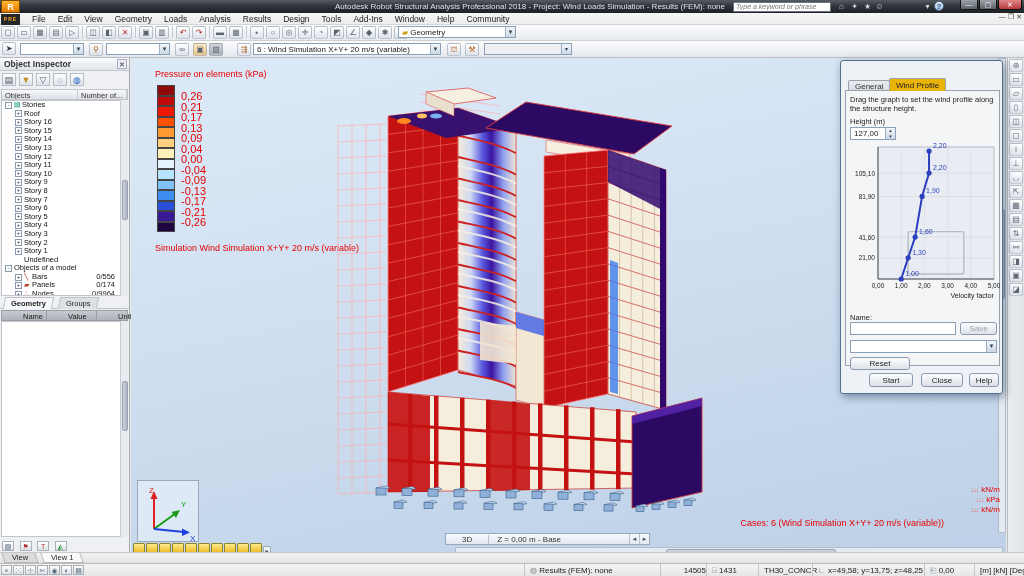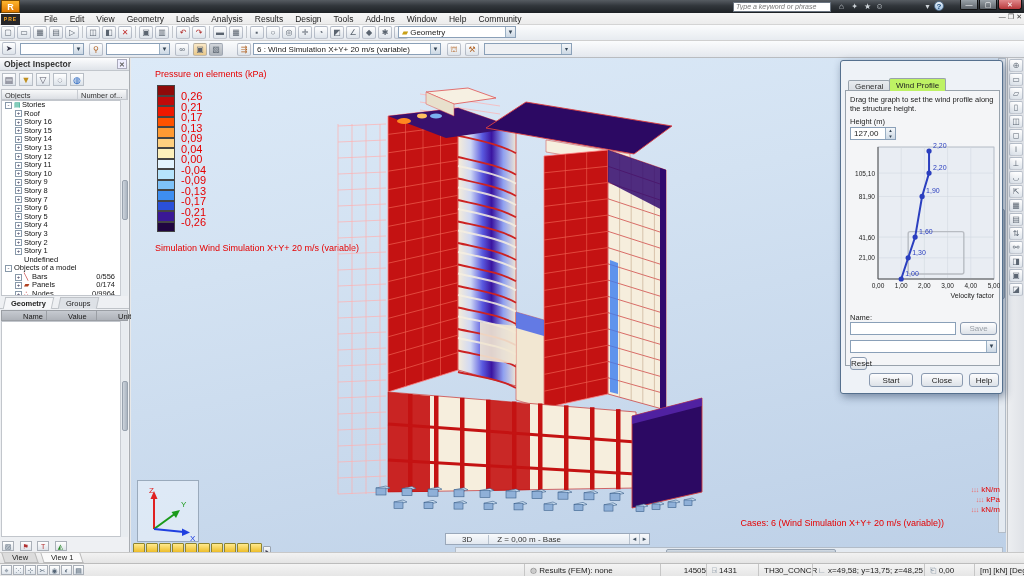--- a/index.html
+++ b/index.html
@@ -27,21 +27,21 @@
   #btn-min { left:960px; width:18px; border-radius:0 0 2px 2px; }
   #btn-max { left:979px; width:18px; border-radius:0 0 2px 2px; }
   #btn-close { left:998px; width:24px; background:linear-gradient(#e0888a,#b8393c); border-radius:0 0 3px 3px; }
 
   
   #menubar { left:0; top:13px; width:1024px; height:12px; background:linear-gradient(#f6f6f6,#ececec);
     border-bottom:1px solid #d4d4d4; }
   #pre-badge { left:1px; top:13.5px; width:19px; height:11px; background:#26262a; color:#ffaa22;
     font-size:5px; font-weight:bold; text-align:center; line-height:11px; letter-spacing:1px; }
   .menu-item { float:left; padding:0 6px; font-size:8.5px; line-height:12px; color:#222; cursor:default; }
-  #menu-items { position:absolute; left:38px; top:0; height:16px; }
+  #menu-items { position:absolute; left:26px; top:0; height:16px; }
   #mdi-controls { left:996px; top:13px; width:28px; height:11px; font-size:7px; color:#444;
     display:flex; gap:2px; justify-content:flex-end; padding-right:2px; }
 
   
   #toolbar1 { left:0; top:25px; width:1024px; height:16px; background:linear-gradient(#fbfcfd,#e7ebf0);
     border-bottom:1px solid #cfcfcf; }
   #toolbar2 { left:0; top:41px; width:1024px; height:17px; background:linear-gradient(#fbfcfd,#e4e8ee);
     border-bottom:1px solid #b9bcc0; }
   .tb-icon { display:inline-block; width:14px; height:13px; margin:1px 1px 0 1px; border:1px solid rgba(140,150,165,.55);
     border-radius:2px; font-size:8px; text-align:center; line-height:12px; vertical-align:top;
@@ -139,35 +139,35 @@
     border-radius:3px 3px 0 0; font-size:8.5px; font-weight:bold; color:#1a2a3a; line-height:15px; }
   #wd-ic { position:absolute; left:4px; top:3px; width:9px; height:9px; background:linear-gradient(#ffb62e,#e07800);
     border:1px solid #7a4a00; color:#fff; font-size:6px; text-align:center; line-height:9px; font-weight:bold; }
   #wd-title-text { margin-left:17px; }
   .wd-btn { position:absolute; top:2px; width:15px; height:11px; border:1px solid #8096ac; border-radius:2px;
     background:linear-gradient(#fdfeff,#d2dde9); font-size:6.5px; text-align:center; line-height:10px; color:#345; }
   #wd-min { right:36px; } #wd-max { right:20px; color:#9ab; } #wd-x { right:3px; }
   .wd-tab { position:absolute; top:17px; height:13px; border:1px solid #98a2ac; border-bottom:none;
     border-radius:2px 2px 0 0; font-size:8px; text-align:center; line-height:13px; padding:0 6px; }
   #wd-tab-general { left:7px; background:linear-gradient(#e8ebEF,#d8dce2); background:linear-gradient(#e8ebef,#d8dce2); color:#333; top:19px; height:11px; line-height:11px; }
-  #wd-tab-profile { left:48px; background:#bef264; font-weight:normal; z-index:2; }
+  #wd-tab-profile { left:48px; background:#eab308; font-weight:normal; z-index:2; }
   #wd-page { position:absolute; left:4px; top:29px; width:155px; height:276px; background:#f4f5f7;
     border:1px solid #98a2ac; }
   #wd-instr { position:absolute; left:4px; top:4px; width:146px; font-size:7.5px; color:#222; line-height:9px; }
   #wd-height-label { position:absolute; left:4px; top:26px; font-size:7.5px; }
   #wd-spinner { position:absolute; left:4px; top:36px; width:46px; height:13px; background:#fff; border:1px solid #8aa0b8;
     font-size:8px; line-height:12px; padding-left:3px; }
   #wd-spin-btns { position:absolute; right:0; top:0; width:10px; height:100%; border-left:1px solid #9ab0c4;
     background:linear-gradient(#f4f7fa,#ccd8e4); font-size:4.5px; line-height:5.5px; text-align:center; color:#345; }
   #wd-chart { position:absolute; left:2px; top:52px; }
   #wd-name-label { position:absolute; left:4px; top:222px; font-size:7.5px; }
   #wd-name-input { position:absolute; left:4px; top:231px; width:106px; height:13px; background:#fff; border:1px solid #8aa0b8; }
   #wd-save { position:absolute; left:114px; top:231px; width:37px; height:13px; color:#9aa0a8; }
   #wd-combo { position:absolute; left:4px; top:249px; width:147px; height:13px; }
-  #wd-reset { position:absolute; left:4px; top:266px; width:17px; height:13px; color:#222; }
+  #wd-reset { position:absolute; left:4px; top:266px; width:60px; height:13px; color:#222; }
   .btn { background:linear-gradient(#fdfdfe,#dde2e8); border:1px solid #8a9ab0; border-radius:3px;
     font-size:8px; text-align:center; line-height:12px; }
   #wd-start { position:absolute; left:28px; top:312px; width:44px; height:14px; line-height:13px; }
   #wd-close2 { position:absolute; left:80px; top:312px; width:42px; height:14px; line-height:13px; }
   #wd-help { position:absolute; left:128px; top:312px; width:30px; height:14px; line-height:13px; }
 
   
   #view-tabs { left:0; top:552px; width:1024px; height:11px; background:linear-gradient(#f2f2f2,#e4e4e4);
     border-top:1px solid #c8c8c8; font-size:7.5px; }
   .v-tab { display:inline-block; padding:0 8px; height:10px; line-height:10px; border:1px solid #b8b8b8;
@@ -178,20 +178,21 @@
     border-top:1px solid #bcbcbc; font-size:8px; color:#222; }
   .sb-ic { display:inline-block; width:11px; height:10px; margin:1px 0 0 1px; border:1px solid #a8aeb6;
     background:linear-gradient(#fff,#dde3ea); font-size:7px; text-align:center; line-height:9px; color:#567; }
   .sb-cell { position:absolute; top:0; height:13px; line-height:13px; border-left:1px solid #c6c6c6; padding-left:5px; white-space:nowrap; }
 </style>
 </head>
 <body>
 
 <div id="titlebar" class="abs">
   <div id="app-logo" class="abs">R</div>
+  <div id="title-text" class="abs">Autodesk Robot Structural Analysis Professional 2018 - Project: Wind Loads Simulation - Results (FEM): none</div>
   <input id="search-box" class="abs" placeholder="Type a keyword or phrase" style="">
   <div class="abs tb-mini-ic" style="left:836px">⌂</div>
   <div class="abs tb-mini-ic" style="left:849px">✦</div>
   <div class="abs tb-mini-ic" style="left:862px">★</div>
   <div class="abs tb-mini-ic" style="left:874px">☺</div>
   <div id="user-name" class="abs">tomasz.fudala</div>
   <div class="abs tb-mini-ic" style="left:922px">▾</div>
   <div id="help-badge" class="abs">?</div>
   <div id="btn-min" class="abs win-btn">—</div>
   <div id="btn-max" class="abs win-btn">▢</div>

